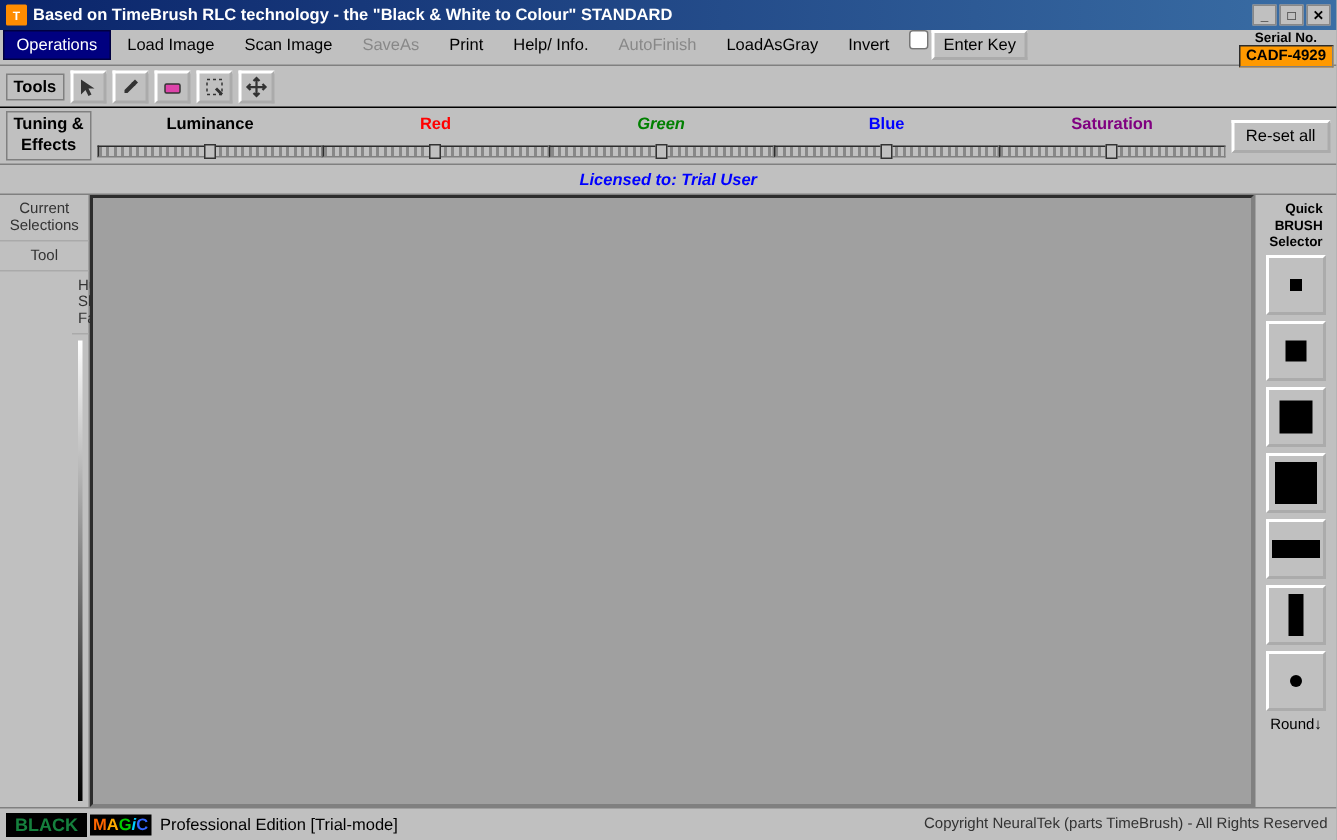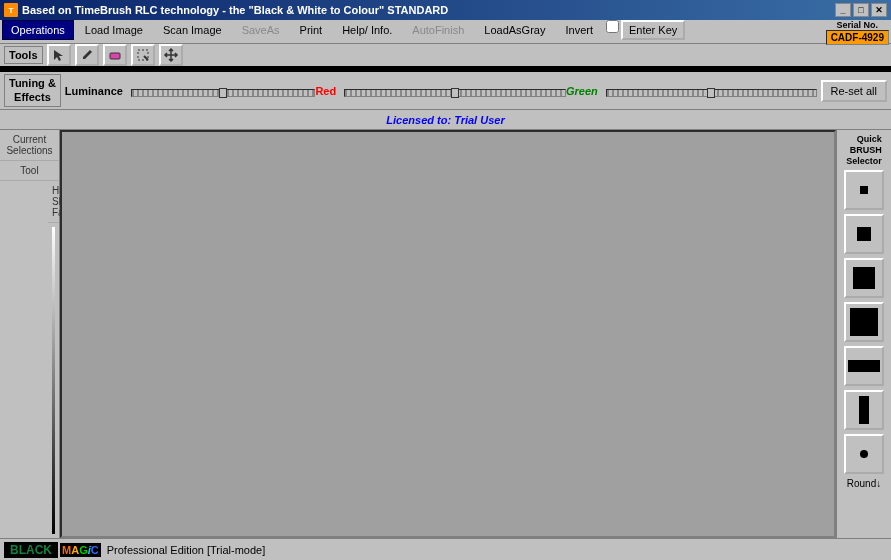--- a/index.html
+++ b/index.html
@@ -66,21 +66,21 @@
       margin-right: 18px;
     }
 
     
     .toolbar2 {
       background: #c0c0c0;
       height: 28px;
       display: flex;
       align-items: center;
       padding: 2px 4px;
-      border-bottom: 6px solid #000000;
+      border-bottom: 1px solid #000000;
       gap: 4px;
     }
     .tool-label-box {
       background: #c0c0c0;
       border: 1px solid #808080;
       padding: 2px 4px;
       font-size: 11px;
       font-weight: bold;
     }
     .tool-btn {
@@ -107,22 +107,22 @@
       padding: 2px 4px;
       font-size: 11px;
       font-weight: bold;
       text-align: center;
       min-width: 55px;
       line-height: 1.2;
       margin-right: 4px;
     }
     .slider-group {
       display: flex;
-      flex-direction: row;
-      align-items: flex-end;
+      flex-direction: column;
+      align-items: center;
       flex: 1;
       gap: 8px;
     }
     .slider-group label { font-size: 11px; font-weight: bold; }
     .slider-group label.red { color: red; }
     .slider-group label.green { color: green; font-style: italic; }
     .slider-group label.blue { color: blue; }
     .slider-group label.black { color: black; }
     .slider-group label.purple { color: purple; }
     .slider-track {
@@ -340,21 +340,33 @@
       </div>
   </div>
 
   <div class="slider-group">
     <label class="green">Green</label>
     <div class="slider-track">
         <div class="slider-thumb"></div>
       </div>
   </div>
 
-
+  <div class="slider-group">
+    <label class="blue">Blue</label>
+    <div class="slider-track">
+        <div class="slider-thumb"></div>
+      </div>
+  </div>
+
+  <div class="slider-group">
+    <label class="purple">Saturation</label>
+    <div class="slider-track">
+        <div class="slider-thumb"></div>
+      </div>
+  </div>
 
   <button class="reset-btn">Re-set all</button>
 </div>
 
 <div class="license-bar">
   <span class="license-text">Licensed to: Trial User</span>
 </div>
 
 <div class="main-area">
 
@@ -409,13 +421,14 @@
 </div>
 
 <div class="status-bar">
   <div class="status-left">
     <span class="black-box">BLACK</span>
     <span style="background:black; padding:1px 2px;">
       <span style="color:#ff6600; font-weight:bold; font-size:11px;">M</span><span style="color:#ffaa00; font-weight:bold; font-size:11px;">A</span><span style="color:#00cc00; font-weight:bold; font-size:11px;">G</span><span style="color:#00ccff; font-weight:bold; font-size:11px; font-style:italic;">i</span><span style="color:#3366ff; font-weight:bold; font-size:11px;">C</span>
     </span>
     <span class="pro-text">Professional Edition [Trial-mode]</span>
   </div>
+  <div class="status-right">Copyright NeuralTek (parts TimeBrush) - All Rights Reserved</div>
 </div>
 
 </body></html>

